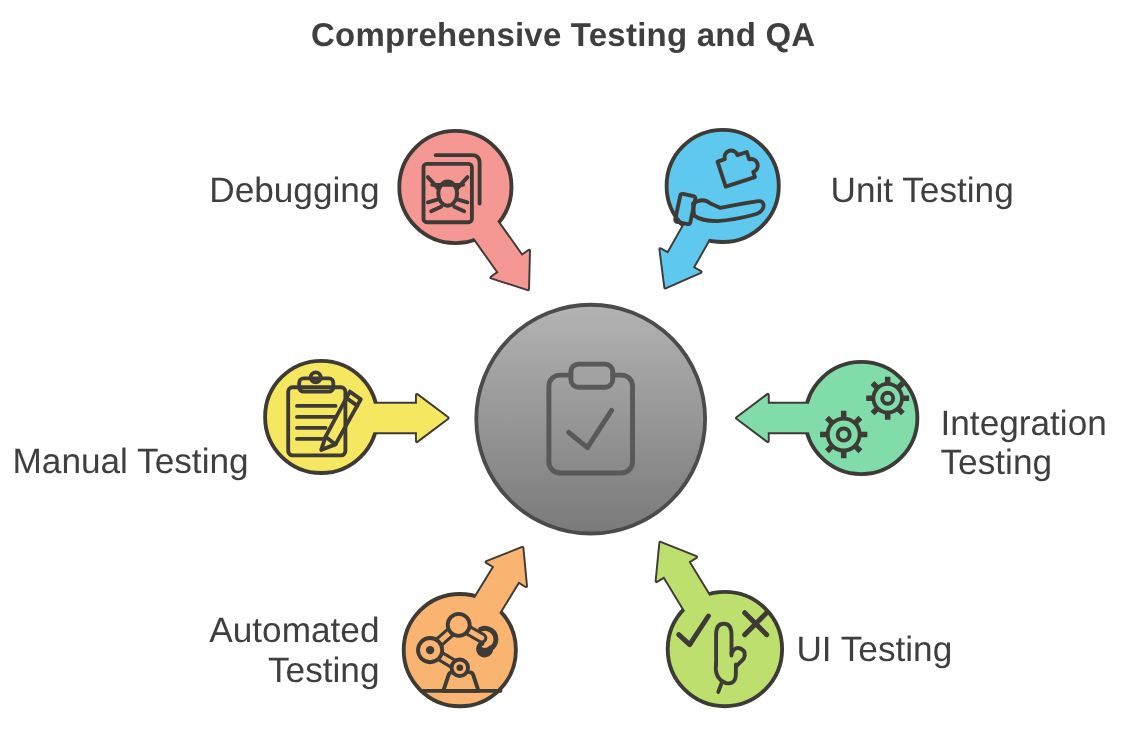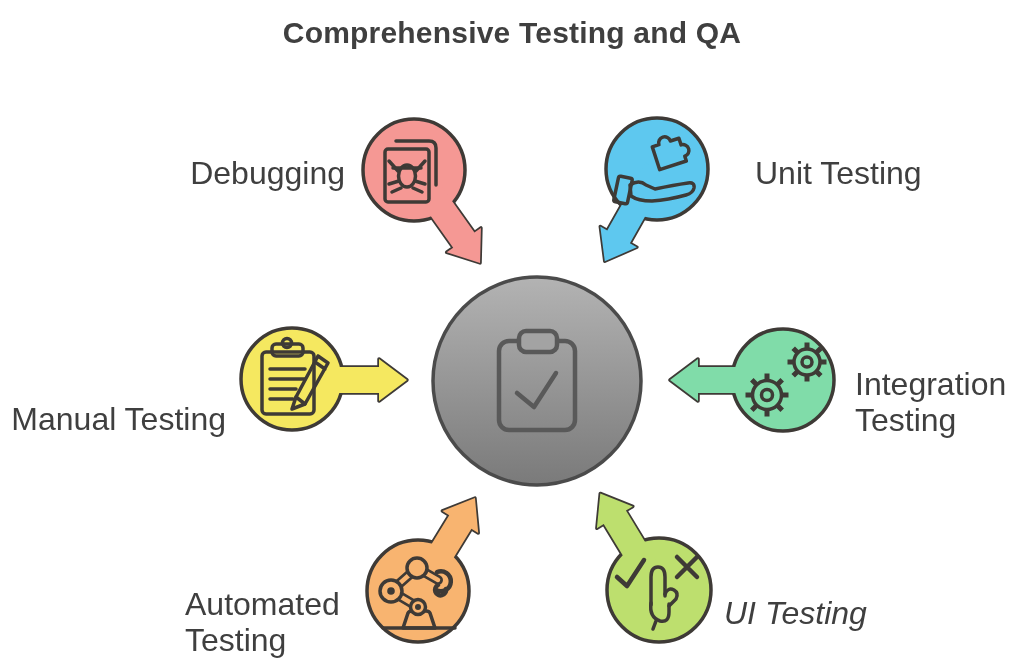--- a/index.html
+++ b/index.html
@@ -6,22 +6,22 @@
   #canvas{position:relative;width:1024px;height:671px;background:#ffffff;overflow:hidden;
           font-family:"Liberation Sans", sans-serif;}
   #diagram-svg{position:absolute;left:0;top:0;}
   .title{position:absolute;top:16px;left:0;width:1024px;text-align:center;
          font-size:30px;font-weight:700;color:#3f3f3f;letter-spacing:.2px;}
   .label{position:absolute;font-size:32px;font-weight:400;color:#3f3f3f;line-height:36px;}
   .lbl-debugging{left:145px;top:155px;width:200px;text-align:right;white-space:nowrap;}
   .lbl-unit{left:731px;top:155px;white-space:nowrap;margin-left:24px;}
   .lbl-manual{left:0px;top:361px;width:226px;text-align:right;white-space:nowrap;margin-top:40px;}
   .lbl-integration{left:855px;top:366px;width:170px;text-align:left;}
-  .lbl-automated{left:185px;top:555px;width:160px;text-align:left;margin-top:31px;}
-  .lbl-ui{left:724px;top:595px;white-space:nowrap;font-style:italic;}
+  .lbl-automated{left:185px;top:555px;width:160px;text-align:right;}
+  .lbl-ui{left:724px;top:572px;white-space:nowrap;}
   .node-circle{stroke:#3e3a36;stroke-width:3.5;}
   .arrow-stroke{stroke:#3e3a36;stroke-width:3.5;stroke-linejoin:round;}
   .arrow-fill{stroke:none;}
   .ic{stroke:#3e3a36;stroke-width:3.5;fill:none;stroke-linecap:round;stroke-linejoin:round;}
   .ic .thick{stroke-width:4.5;}
   .ic .tooth{stroke-width:5;stroke-linecap:butt;}
   .ic .fillDark{fill:#3e3a36;stroke:none;}
   .link-under{stroke:#3e3a36;stroke-width:10;fill:none;stroke-linejoin:round;stroke-linecap:round;}
   .link-over{stroke-width:4.5;fill:none;stroke-linejoin:round;stroke-linecap:round;}
   .hub-circle{stroke:#4b4b4b;stroke-width:3.5;}

